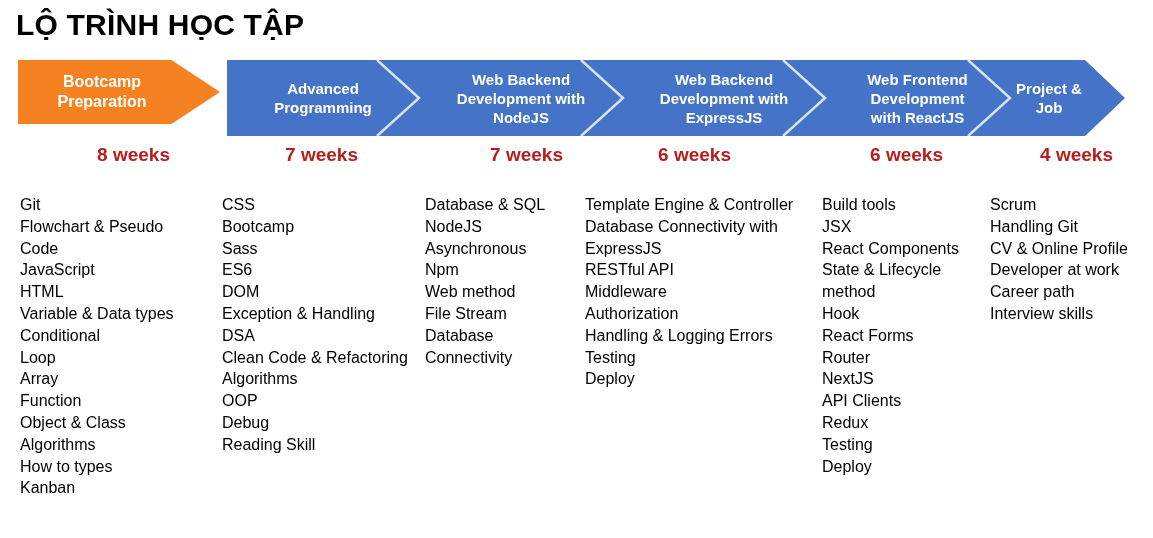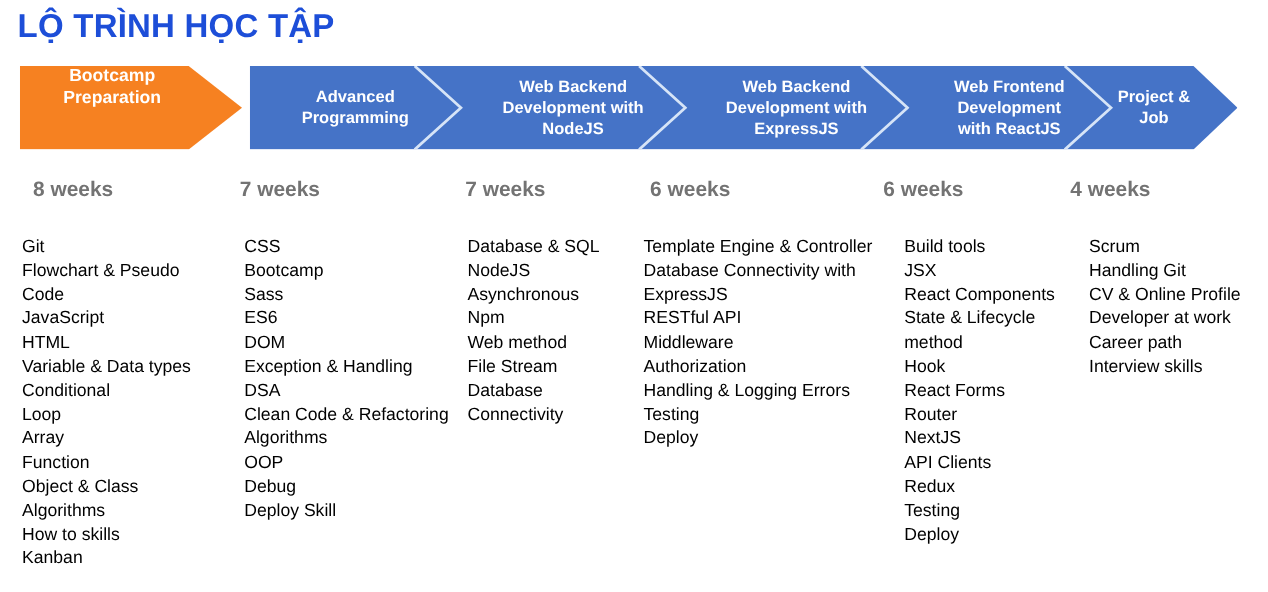--- a/index.html
+++ b/index.html
@@ -2,29 +2,29 @@
 <html><head>
 <meta charset="utf-8">
 <style>
   html,body { margin:0; padding:0; background:#ffffff; }
   .canvas {
     position:relative; width:1153px; height:538px; background:#ffffff;
     font-family:"Liberation Sans","DejaVu Sans",sans-serif; overflow:hidden;
   }
   .title {
     position:absolute; left:16px; top:8px;
-    font-size:30px; font-weight:800; color:#1d4ed8; letter-spacing:.2px;
+    font-size:30px; font-weight:800; color:#000000; letter-spacing:.2px;
     white-space:nowrap;
   }
   
   .arrow-orange {
-    position:absolute; left:18px; top:60px; width:202px; height:76px;
+    position:absolute; left:18px; top:60px; width:202px; height:64px;
     background:#F68121;
     clip-path:polygon(0 0, 76% 0, 100% 50%, 76% 100%, 0 100%);
-    display:flex; justify-content:center;
+    display:flex; align-items:center; justify-content:center;
     padding-right:34px; box-sizing:border-box;
   }
   .arrow-orange .lbl {
     color:#fff; font-weight:700; font-size:16px; line-height:20px;
     text-align:center; max-width:125px;
   }
   .ribbon {
     position:absolute; left:227px; top:60px; width:898px; height:76px;
     background:#4573C7;
     clip-path:polygon(0 0, 858px 0, 100% 50%, 858px 100%, 0 100%);
@@ -40,28 +40,28 @@
   .s1 { left:0;     width:192px; } .s1 .lbl { max-width:130px; }
   .s2 { left:192px; width:204px; } .s2 .lbl { max-width:150px; }
   .s3 { left:396px; width:202px; } .s3 .lbl { max-width:150px; }
   .s4 { left:598px; width:185px; } .s4 .lbl { max-width:122px; }
   .s5 { left:783px; width:115px; justify-content:flex-start; padding-left:4px; box-sizing:border-box; }
   .s5 .lbl { width:70px; text-align:center; }
   .sep { position:absolute; top:0; }
   .sep-1 { left:148px; } .sep-2 { left:352px; } .sep-3 { left:554px; } .sep-4 { left:739px; }
   
   .week {
-    position:absolute; top:162px; width:140px; text-align:left;
-    font-size:19px; font-weight:700; color:#737373;
+    position:absolute; top:144px; width:140px; text-align:right;
+    font-size:19px; font-weight:700; color:#b91c1c;
   }
   .w1 { left:30px; }  .w2 { left:218px; } .w3 { left:423px; }
   .w4 { left:591px; } .w5 { left:803px; } .w6 { left:973px; }
   
   .topics {
-    position:absolute; top:194px; font-size:16px; line-height:21.8px; color:#000;margin-top:20px;
+    position:absolute; top:194px; font-size:16px; line-height:21.8px; color:#000;
   }
   .t1 { left:20px;  width:162px; }
   .t2 { left:222px; width:188px; }
   .t3 { left:425px; width:152px; }
   .t4 { left:585px; width:228px; }
   .t5 { left:822px; width:168px; }
   .t6 { left:990px; width:163px; }
 </style>
 </head>
 <body>
@@ -116,36 +116,36 @@
       <div>Flowchart &amp; Pseudo Code</div>
       <div>JavaScript</div>
       <div>HTML</div>
       <div>Variable &amp; Data types</div>
       <div>Conditional</div>
       <div>Loop</div>
       <div>Array</div>
       <div>Function</div>
       <div>Object &amp; Class</div>
       <div>Algorithms</div>
-      <div>How to skills</div>
+      <div>How to types</div>
       <div>Kanban</div>
     </div>
   <div class="topics t2">
       <div>CSS</div>
       <div>Bootcamp</div>
       <div>Sass</div>
       <div>ES6</div>
       <div>DOM</div>
       <div>Exception &amp; Handling</div>
       <div>DSA</div>
       <div>Clean Code &amp; Refactoring</div>
       <div>Algorithms</div>
       <div>OOP</div>
       <div>Debug</div>
-      <div>Deploy Skill</div>
+      <div>Reading Skill</div>
     </div>
   <div class="topics t3">
       <div>Database &amp; SQL</div>
       <div>NodeJS</div>
       <div>Asynchronous</div>
       <div>Npm</div>
       <div>Web method</div>
       <div>File Stream</div>
       <div>Database Connectivity</div>
     </div>

